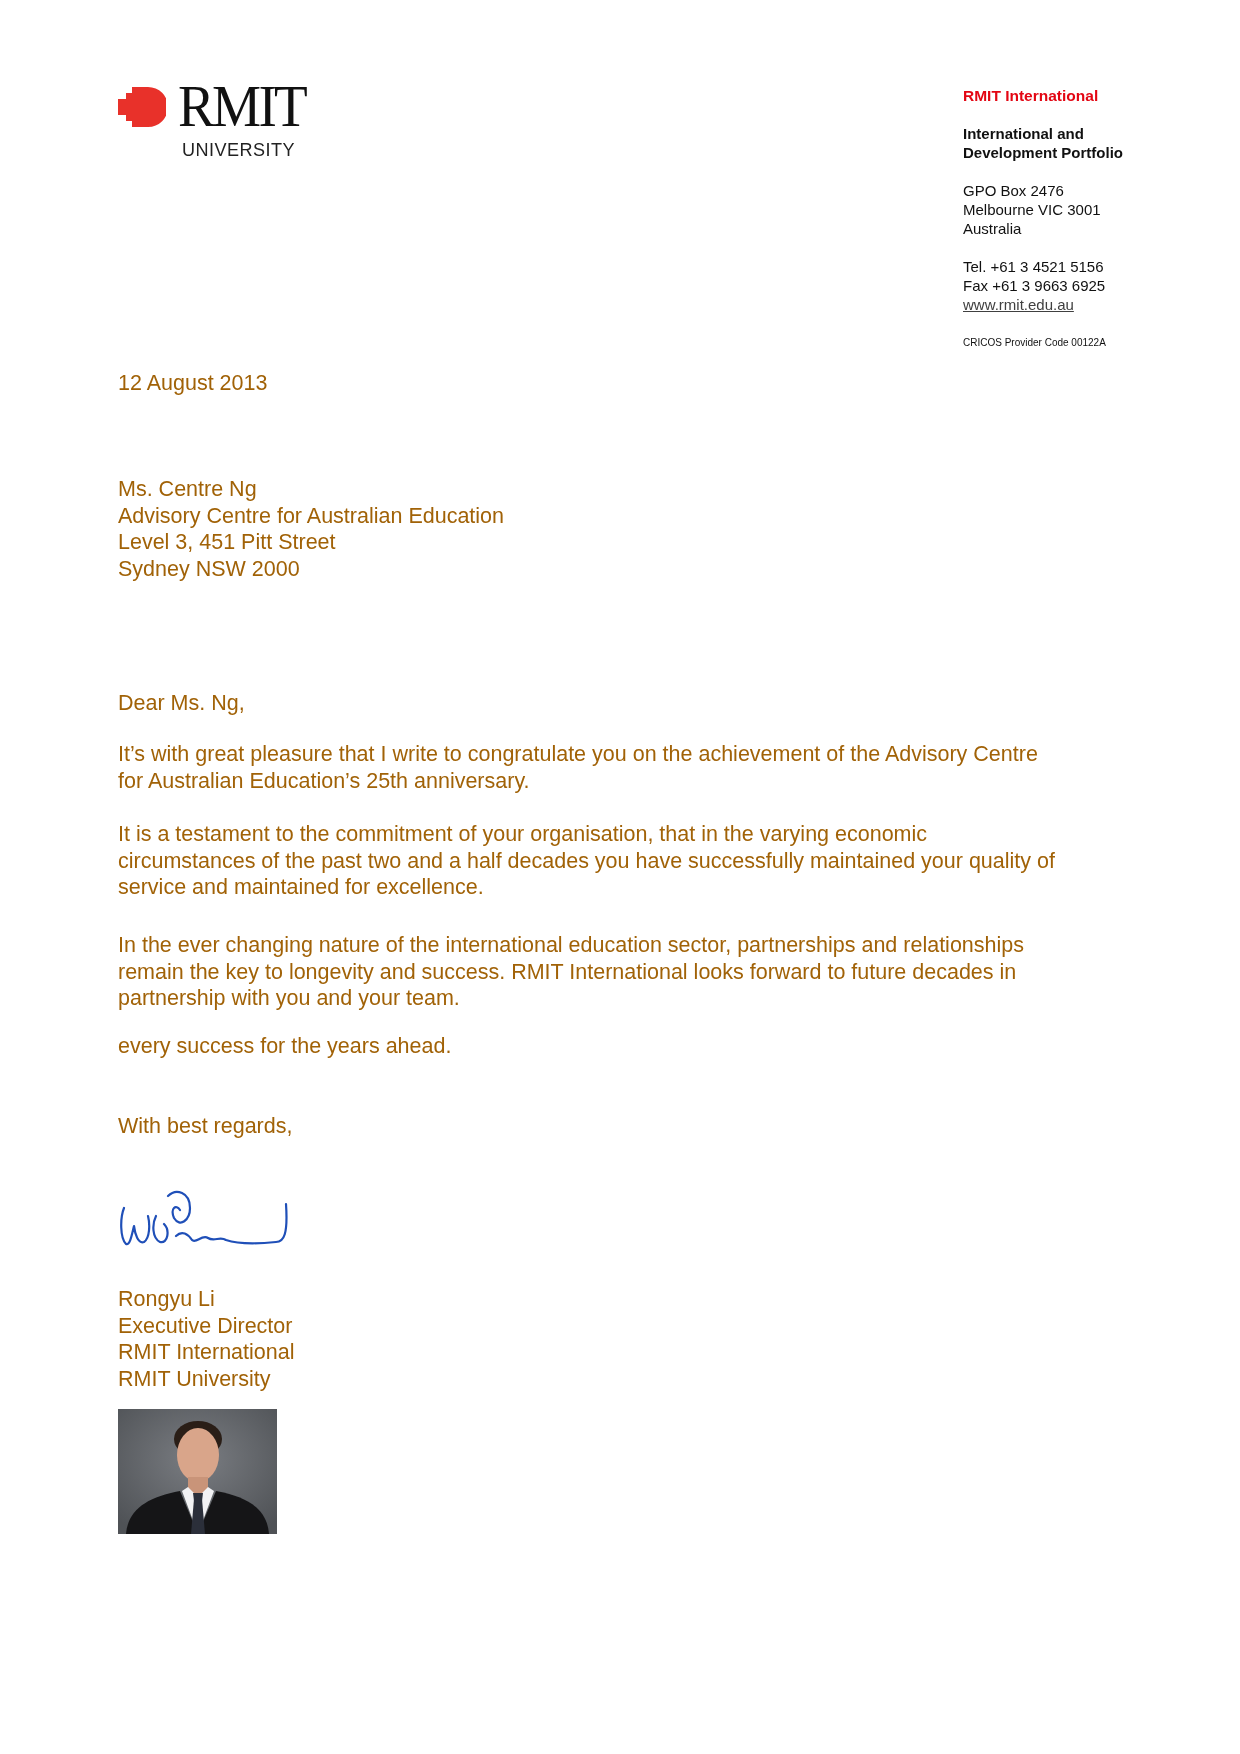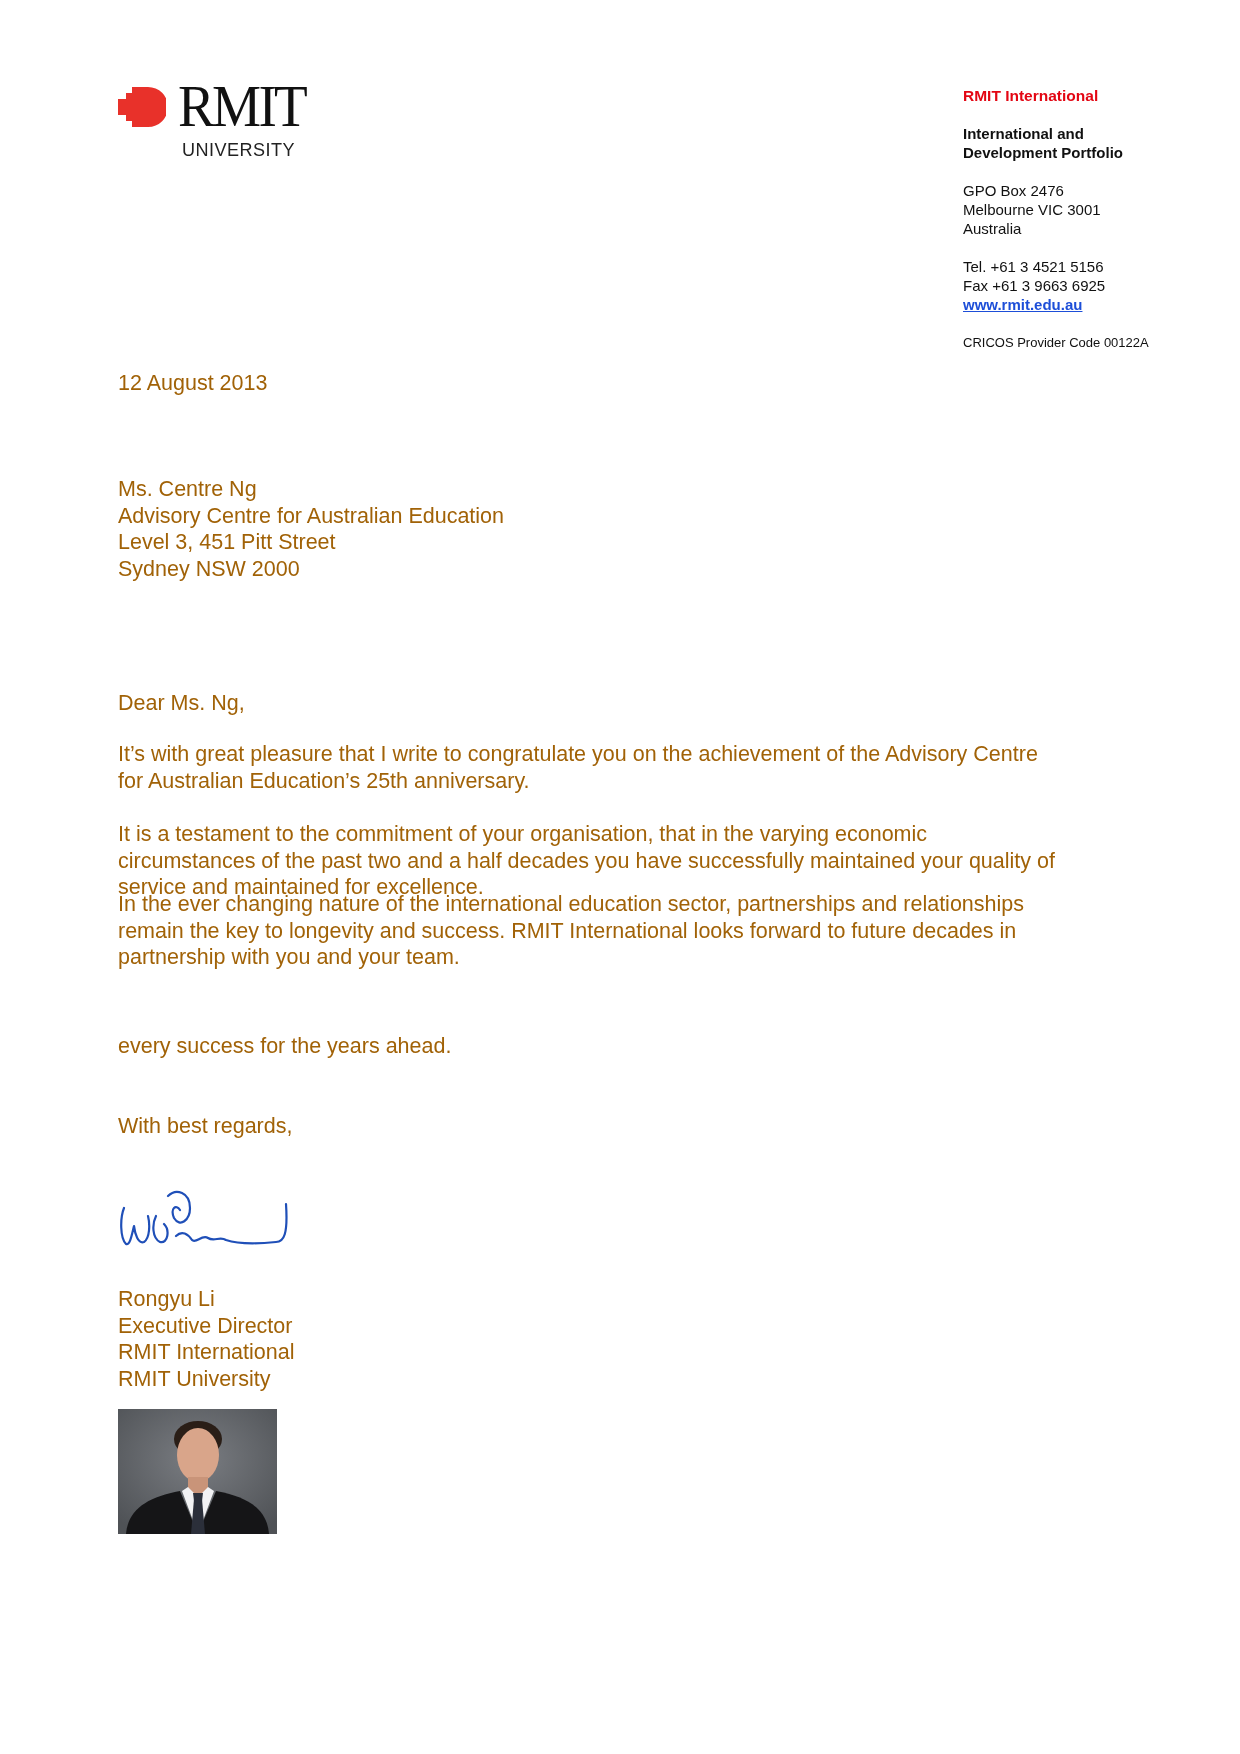--- a/index.html
+++ b/index.html
@@ -13,32 +13,32 @@
   .logo-rmit { position: absolute; left: 60px; top: -8px; font-family: "Liberation Serif", serif;
                font-size: 60px; line-height: 60px; letter-spacing: -3px; color: #111; transform: scaleX(0.92); transform-origin: left top; }
   .logo-univ { position: absolute; left: 64px; top: 56px; font-family: "Liberation Sans", sans-serif;
                font-size: 19px; line-height: 20px; letter-spacing: 0.5px; color: #222; transform: scaleX(0.95); transform-origin: left top; }
 
   
   .rcol { left: 963px; top: 86px; width: 270px; font-size: 15px; line-height: 19px; color: #111; }
   .rcol .org { color: #e30613; font-weight: bold; font-size: 15.5px; }
   .rcol .dept { font-weight: bold; margin-top: 19px; }
   .rcol .block { margin-top: 19px; }
-  .rcol a { color: #1d4ed8; text-decoration: underline; font-weight: bold; }
-  .rcol .cricos { font-size: 13px; margin-top: 19px; }
+  .rcol a { color: #404040; text-decoration: underline; }
+  .rcol .cricos { font-size: 10px; margin-top: 19px; }
 
   
   .txt { left: 118px; font-size: 21.5px; line-height: 26.5px; color: #a16207; width: 1010px; }
   .line { display: block; white-space: nowrap; }
   .date { top: 370px; }
   .addr { top: 476px; }
   .salut { top: 690px; }
   .p1 { top: 741px; }
   .p2 { top: 821px; }
-  .p3 { top: 891px; }
+  .p3 { top: 932px; }
   .p4 { top: 1033px; }
   .closing { top: 1113px; }
   .sig { left: 116px; top: 1186px; width: 182px; height: 70px; }
   .signer { top: 1286px; }
   .photo { left: 118px; top: 1409px; width: 159px; height: 125px; overflow: hidden; }
 </style>
 </head>
 <body>
 
 <div class="abs logo">

